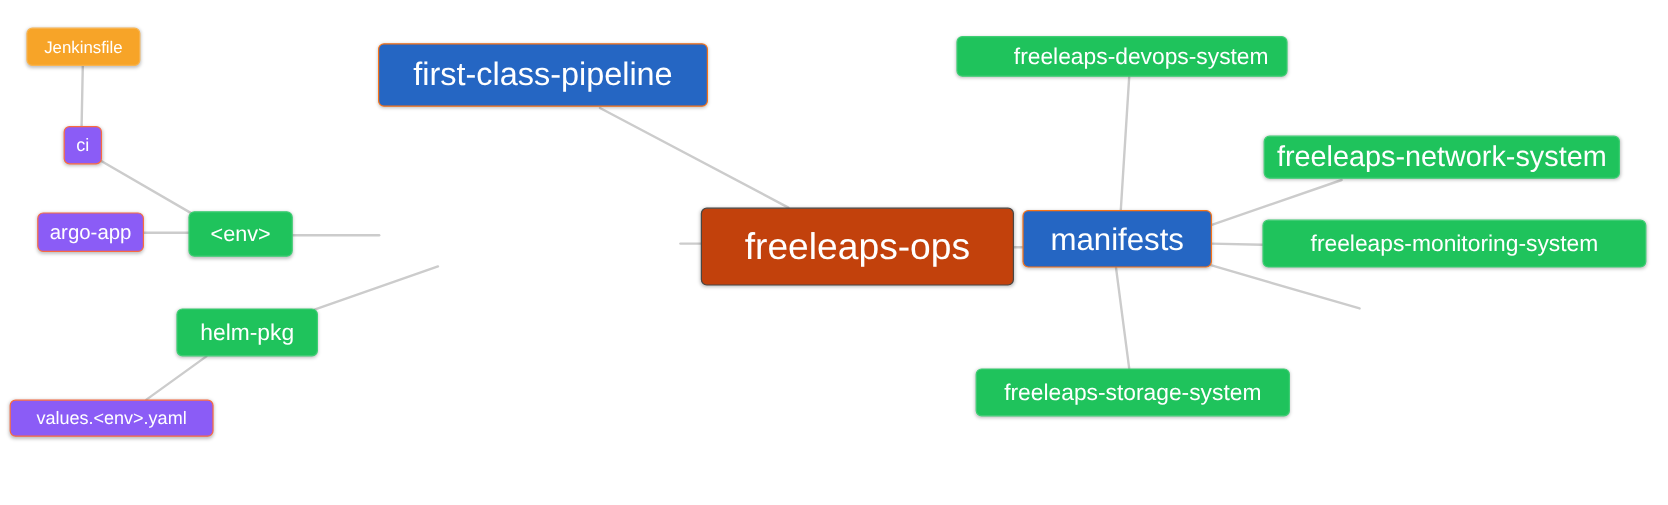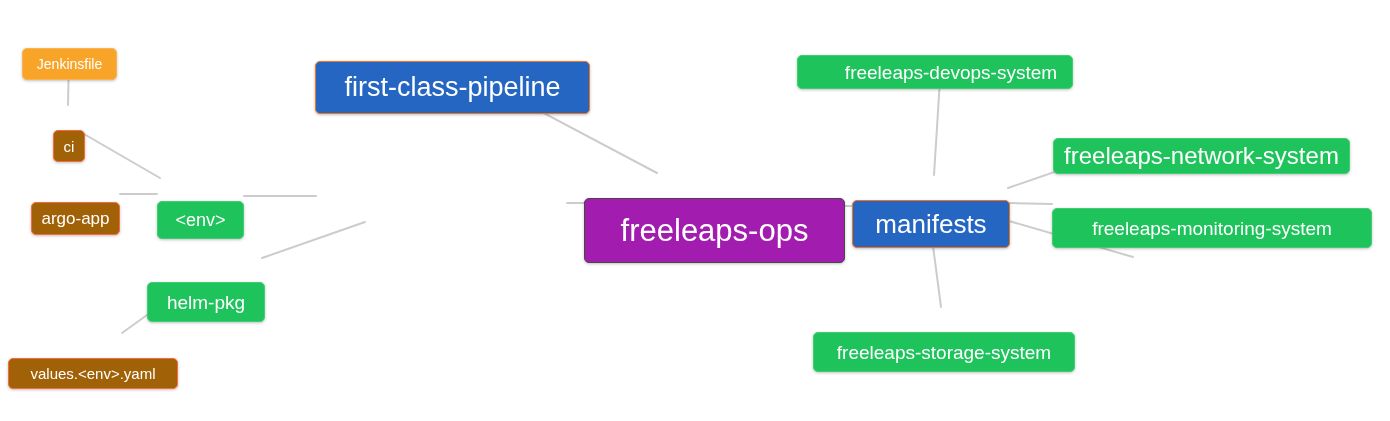--- a/index.html
+++ b/index.html
@@ -18,27 +18,26 @@
     display: flex;
     align-items: center;
     justify-content: center;
     color: #ffffff;
     border-radius: 5px;
     box-shadow: 0 1px 3px rgba(0,0,0,0.25);
     white-space: nowrap;
     cursor: pointer;
     box-sizing: border-box;
     line-height: 1;
-    margin-top: 25px;
   }
   .node.blue   { background: #2566c3; border: 1px solid #f97316; }
   .node.green  { background: #1fc35c; border: 1px solid #3fce74; }
   .node.orange { background: #f7a428; border: 1px solid #f9b44e; }
-  .node.red    { background: #a16207; border: 1px solid #fa6a41; }
-  .node.dark   { background: #a21caf; border: 1px solid #4a4744; }
+  .node.red    { background: #8b5cf6; border: 1px solid #fa6a41; }
+  .node.dark   { background: #c2410c; border: 1px solid #4a4744; }
 
   #n-jenkinsfile { left: 22px;  top: 23px;  width: 95px;  height: 32px; font-size: 14px; }
   #n-ci          { left: 53px;  top: 105px; width: 32px;  height: 32px; font-size: 15px; }
   #n-argo-app    { left: 31px;  top: 177px; width: 89px;  height: 33px; font-size: 17px; }
   #n-env         { left: 157px; top: 176px; width: 87px;  height: 38px; font-size: 18px; }
   #n-helm-pkg    { left: 147px; top: 257px; width: 118px; height: 40px; font-size: 19px; }
   #n-values      { left: 8px;   top: 333px; width: 170px; height: 31px; font-size: 15px; }
   #n-service     { left: 316px; top: 171px; width: 251px; height: 51px; font-size: 26px; }
   #n-fcp         { left: 315px; top: 36px;  width: 275px; height: 53px; font-size: 27px; }
   #n-ops         { left: 584px; top: 173px; width: 261px; height: 65px; font-size: 31px; }

